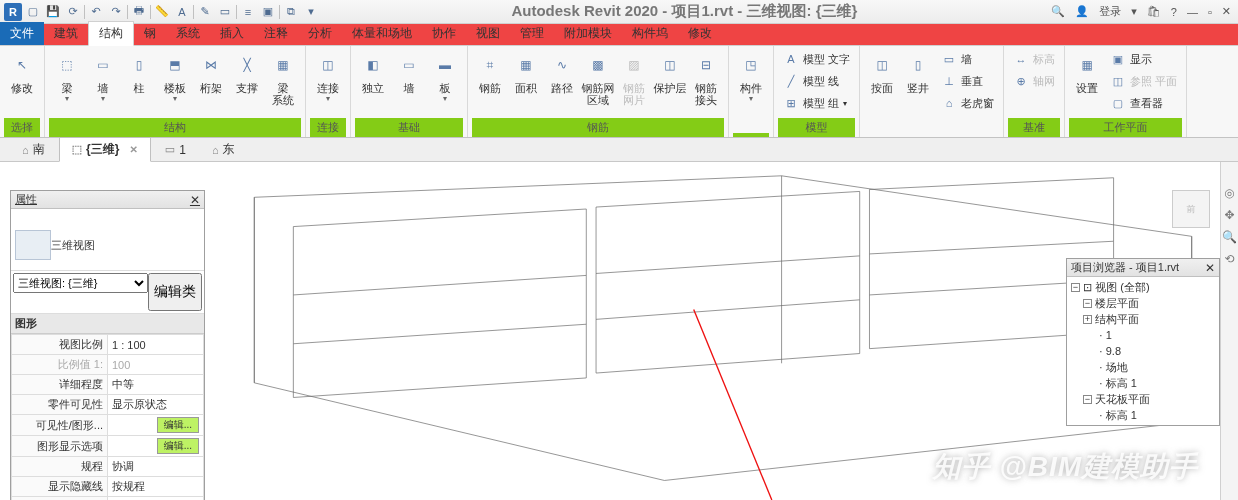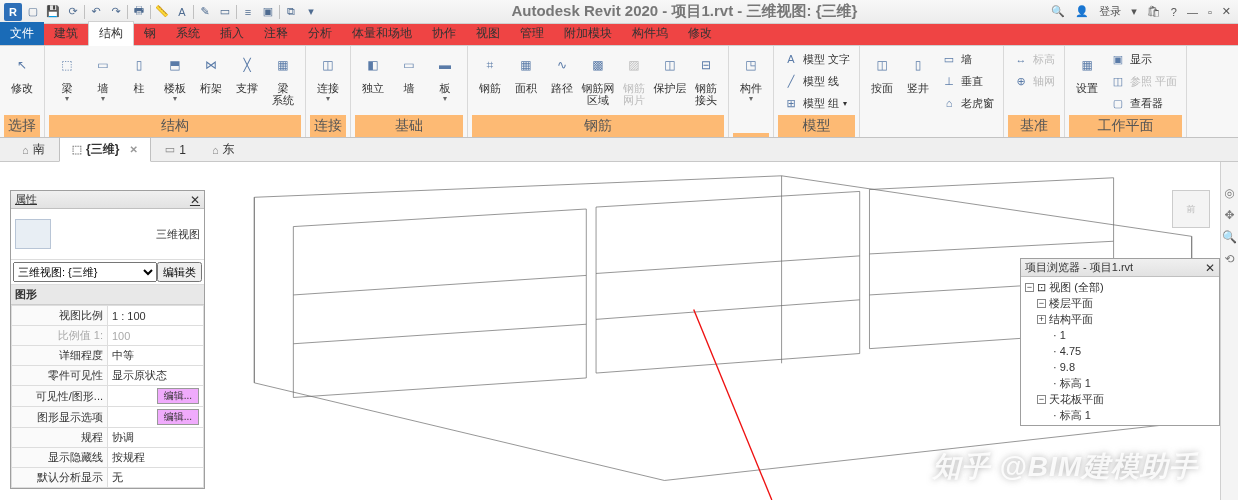--- a/index.html
+++ b/index.html
@@ -21,51 +21,51 @@
 .tabs .tab.active { background: #fff; border: 1px solid #d0d0d0; border-bottom: 1px solid #fff; margin-bottom: -1px; }
 
 
 .ribbon { height: 92px; background: #f7f7f7; border-bottom: 1px solid #c3c3c3; display: flex; }
 .panel { border-right: 1px solid #d9d9d9; padding: 2px 4px 0 4px; display: flex; flex-direction: column; }
 .panel .buttons { display: flex; gap: 0; }
 .btn-lg { width: 36px; display: flex; flex-direction: column; align-items: center; justify-content: flex-start; padding-top: 2px; cursor: pointer; }
 .btn-lg .icon { width: 30px; height: 30px; display: flex; align-items: center; justify-content: center; color: #5a7ba8; }
 .btn-lg .lab { font-size: 11px; text-align: center; line-height: 12px; margin-top: 2px; color: #333; }
 .btn-lg .drop { font-size: 8px; color: #666; }
-.panel .name { font-size: 14px; text-align: center; color: #555; padding: 2px 0; margin-top: auto; background: #fdba74; }
+.panel .name { font-size: 11px; text-align: center; color: #555; padding: 2px 0; margin-top: auto; background: #84cc16; }
 .btn-stack { display: flex; flex-direction: column; gap: 0; padding: 0 2px; }
 .btn-sm { display: flex; align-items: center; gap: 4px; height: 22px; font-size: 11px; padding: 0 3px; cursor: pointer; color: #333; }
 .btn-sm .ic { width: 16px; height: 16px; display: inline-flex; align-items: center; justify-content: center; color: #5a7ba8; }
 .grey .icon, .grey .lab, .grey { color: #bbb !important; }
 
 
 .viewtabs { height: 24px; background: #efefef; border-bottom: 1px solid #c8c8c8; display: flex; align-items: center; gap: 2px; padding-left: 10px; }
 .viewtab { display: flex; align-items: center; gap: 4px; padding: 3px 12px; font-size: 12px; cursor: pointer; }
 .viewtab .homeic { color: #888; font-size: 11px; }
 .viewtab.active { background: #fff; border: 1px solid #c0c0c0; border-bottom-color: #fff; font-weight: bold; }
 .viewtab .close { font-size: 10px; color: #999; margin-left: 6px; }
 
 
 .props { position: absolute; left: 10px; top: 190px; width: 195px; background: #fff; border: 1px solid #9f9f9f; font-size: 11px; }
 .props .hd { height: 18px; background: linear-gradient(#f0f0f0,#e2e2e2); display: flex; align-items: center; justify-content: space-between; padding: 0 4px; border-bottom: 1px solid #c0c0c0; text-decoration: underline; }
 .props .hd .x { cursor: pointer; font-size: 12px; }
-.props .typebox { display: flex; align-items: center; justify-content: space-between; gap: 8px; padding: 10px 4px; border-bottom: 1px solid #ddd; }
+.props .typebox { display: flex; align-items: center; justify-content: flex-start; padding: 10px 4px; border-bottom: 1px solid #ddd; margin-top: 11px; }
 .props .typebox .cube { width: 36px; height: 30px; background: #e8eef4; border: 1px solid #b8c5d6; position: relative; }
 .props .selrow { display: flex; padding: 2px; gap: 0; border-bottom: 1px solid #ddd; }
 .props .selrow select { flex: 1; font-size: 11px; height: 20px; }
-.props .selrow button { font-size: 11px; padding: 0 4px; }
+.props .selrow button { font-size: 14px; padding: 8px 4px; }
 .props .cat { background: #e8e8e8; padding: 2px 4px; font-weight: bold; border-bottom: 1px solid #ccc; }
 .props table { width: 100%; border-collapse: collapse; }
 .props td { border: 1px solid #ddd; padding: 2px 4px; height: 18px; }
 .props td:first-child { width: 50%; background: #fafafa; text-align: right; }
-.props .editbtn { background: #f0abfc; border: 1px solid #999; font-size: 10px; padding: 0 6px; float: right; cursor: pointer; }
+.props .editbtn { background: #bef264; border: 1px solid #999; font-size: 10px; padding: 0 6px; float: right; cursor: pointer; }
 .props .dim { color: #aaa; }
 
 
-.browser { position: absolute; right: 18px; top: 258px; width: 200px; background: #fff; border: 1px solid #9f9f9f; font-size: 11px; }
+.browser { position: absolute; right: 18px; top: 258px; width: 154px; background: #fff; border: 1px solid #9f9f9f; font-size: 11px; }
 .browser .hd { height: 18px; background: linear-gradient(#f0f0f0,#e2e2e2); display: flex; align-items: center; justify-content: space-between; padding: 0 4px; border-bottom: 1px solid #c0c0c0; }
 .browser .hd .x { cursor: pointer; font-size: 12px; }
 .browser .tree { padding: 2px 4px; line-height: 16px; }
 .browser .tree div { white-space: nowrap; cursor: pointer; }
 .browser .l1 { padding-left: 12px; }
 .browser .l2 { padding-left: 28px; }
 .browser .box { display: inline-block; width: 9px; height: 9px; border: 1px solid #888; text-align: center; line-height: 7px; font-size: 9px; margin-right: 3px; vertical-align: 1px; }
 
 
 .canvas { position: absolute; left: 208px; top: 168px; right: 0; bottom: 0; overflow: hidden; }
@@ -460,22 +460,22 @@
   <div class="hd">
       <span>项目浏览器 - 项目1.rvt</span>
       <span class="x">✕</span>
     </div>
   <div class="tree">
     <div><span class="box">−</span>⊡ <span>视图 (全部)</span></div>
     <div class="l1"><span class="box">−</span><span>楼层平面</span></div>
     <div class="l1"><span class="box">+</span><span>结构平面</span></div>
     <div id="levels">
         <div class="l2">· 1</div>
-        <div class="l2">· 4.75</div>
         <div class="l2">· 9.8</div>
+        <div class="l2">· 场地</div>
         <div class="l2">· 标高 1</div>
       </div>
     <div class="l1"><span class="box">−</span><span>天花板平面</span></div>
     <div id="clevels">
         <div class="l2">· 标高 1</div>
       </div>
   </div>
 </div>
 
 <div class="watermark">知乎 @BIM建模助手</div>

